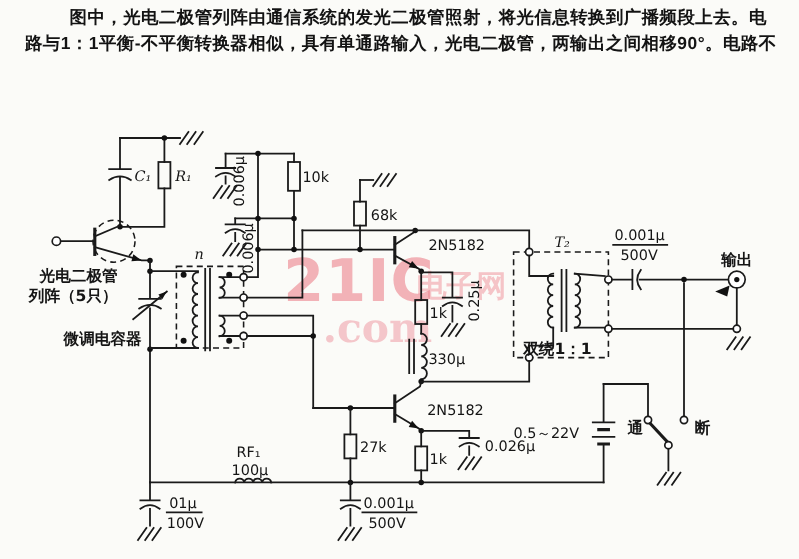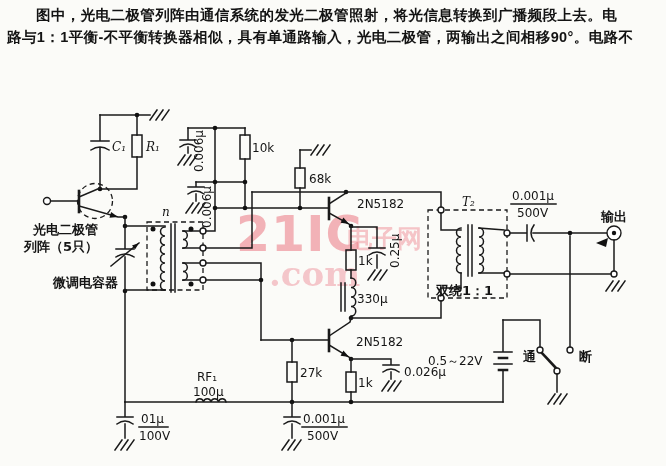--- a/index.html
+++ b/index.html
@@ -4,20 +4,21 @@
 <style>
   html,body{margin:0;padding:0;}
   body{
     width:666px;height:466px;position:relative;background:#fbfbf8;
     font-family:"Liberation Sans","DejaVu Sans",sans-serif;overflow:hidden;
   }
   .para{
     position:absolute;left:7px;top:5px;width:654px;
     font-size:14.5px;line-height:21.5px;font-weight:bold;color:#131313;
     letter-spacing:0.4px;
+    text-align:center;
   }
   .para .l1{text-indent:2em;}
   .watermark{
     position:absolute;left:0;top:0;width:536px;height:466px;z-index:1;
     pointer-events:none;
   }
   .wm-big{
     position:absolute;left:236px;top:206px;
     font-size:49px;font-weight:bold;color:rgba(233,105,118,0.50);
     font-family:"DejaVu Sans",sans-serif;letter-spacing:1px;

